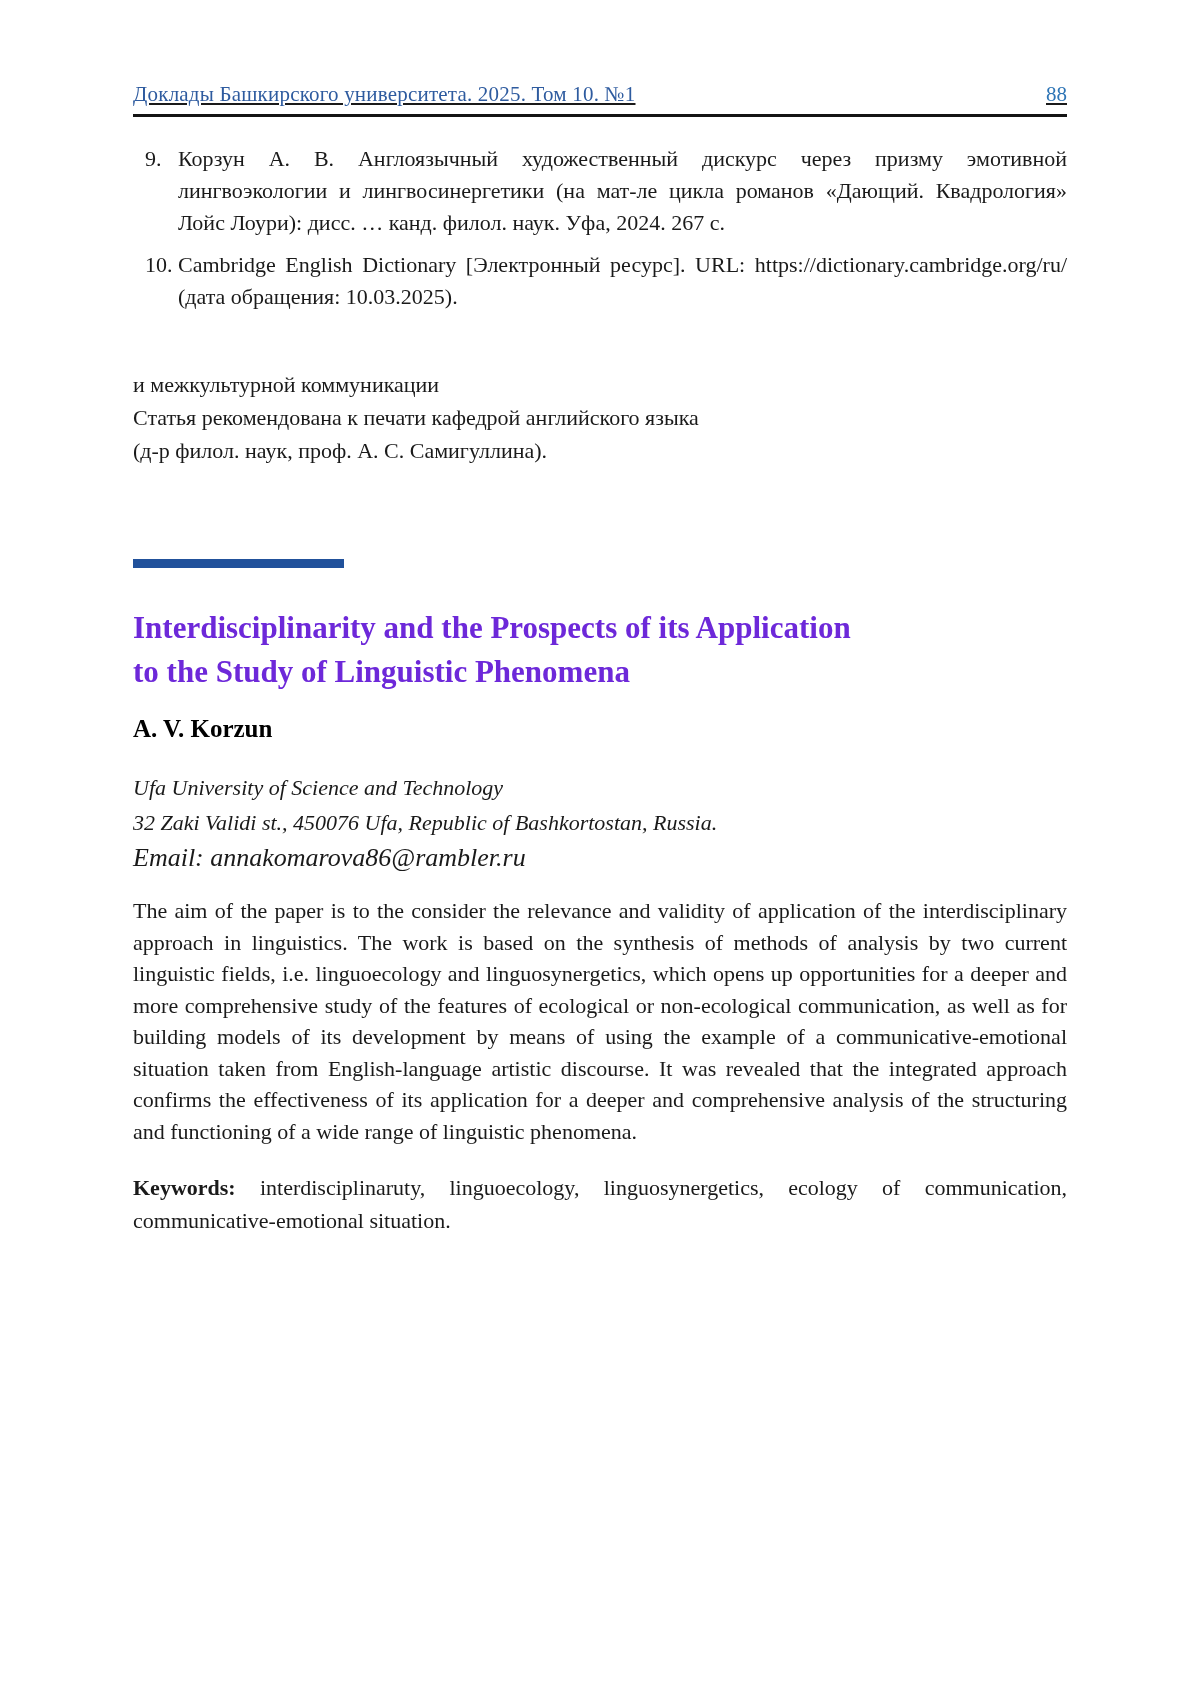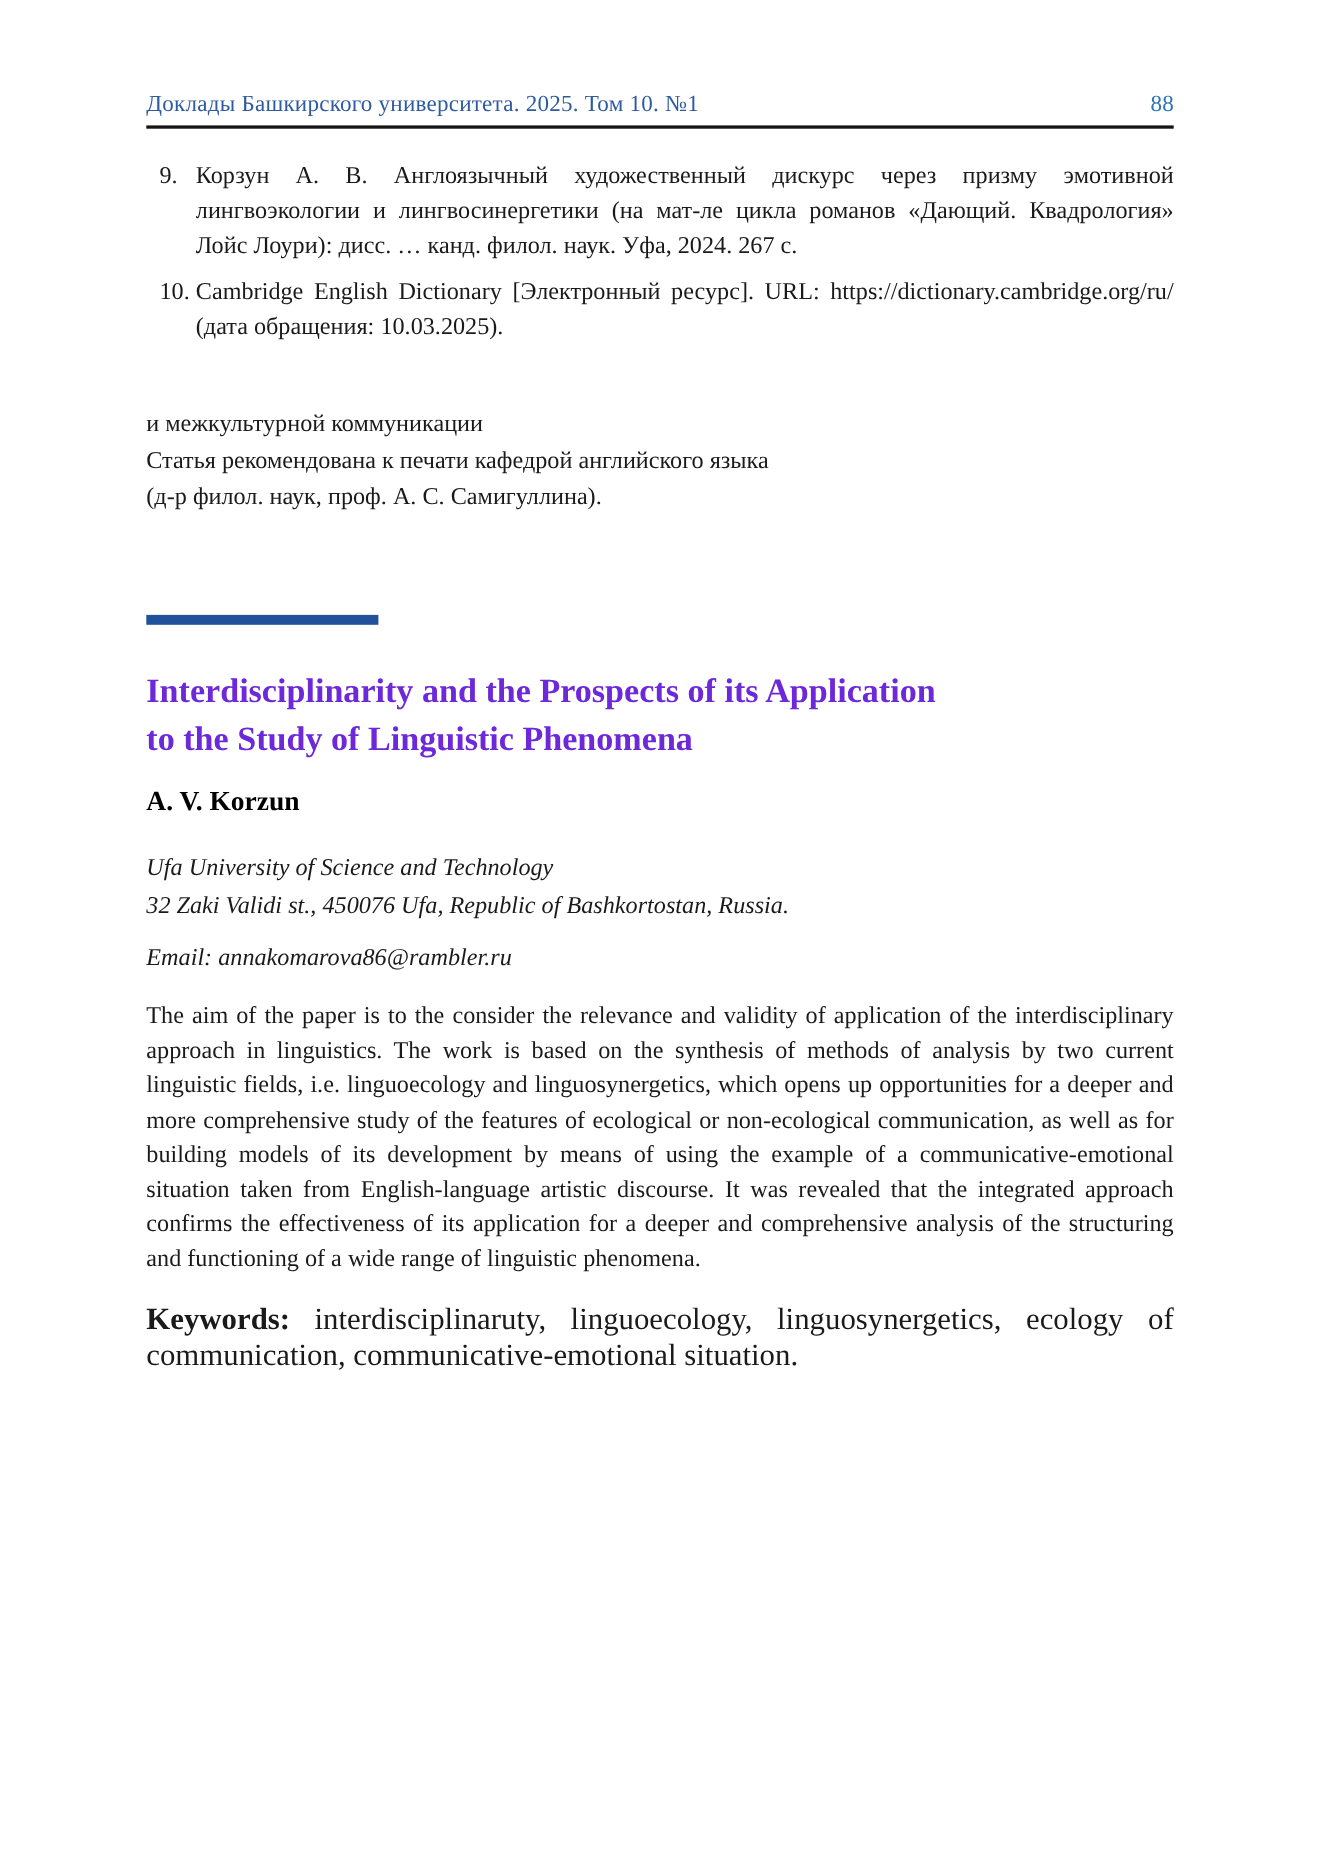--- a/index.html
+++ b/index.html
@@ -22,20 +22,21 @@
     box-sizing: content-box;
   }
   
   .header {
     display: flex;
     justify-content: space-between;
     align-items: flex-end;
     font-size: 21px;
     line-height: 24px;
     margin-bottom: 8px;
+    text-decoration: underline;
   }
   .header .journal { letter-spacing: 0.2px; }
   .header-rule {
     height: 3px;
     background: #141414;
     width: 100%;
   }
   
   .refs {
     margin: 26px 0 0 0;
@@ -84,34 +85,33 @@
     line-height: 30px;
     color: #000000;
   }
   .affiliation {
     margin-top: 26px;
     font-size: 22px;
     font-style: italic;
     line-height: 35px;
   }
   .email {
-    margin-top: 12px;
-    font-size: 22px;
+    font-size: 26px;
     font-style: italic;
     line-height: 35px;
   }
   .abstract {
     margin: 20px 0 0 0;
     font-size: 22px;
     line-height: 31.5px;
     text-align: justify;
   }
   .keywords {
     margin: 24px 0 0 0;
-    font-size: 28px;
+    font-size: 22px;
     line-height: 33px;
     text-align: justify;
   }
   .keywords b { font-weight: bold; }
 </style>
 </head>
 <body>
 
 <div class="page">
 

